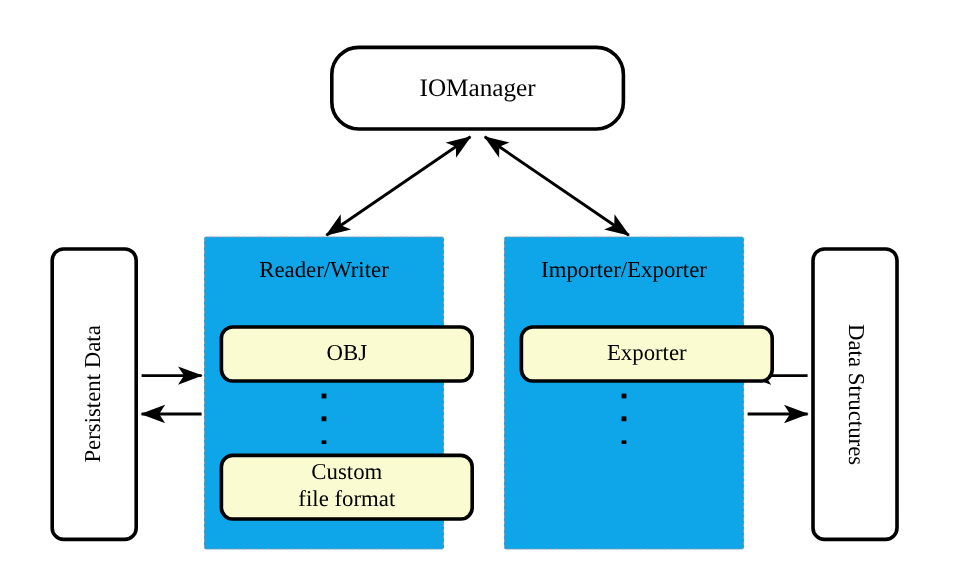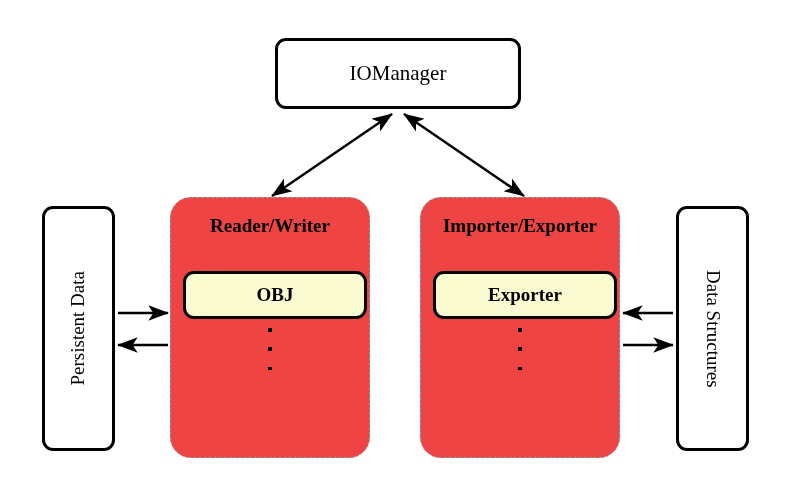--- a/index.html
+++ b/index.html
@@ -28,20 +28,21 @@
     justify-content: center;
     text-align: center;
     line-height: 1.18;
   }
   #io-manager {
     left: 275px;
     top: 38px;
     width: 246px;
     height: 71px;
     font-size: 21px;
+    border-radius: 24px;
   }
   #persistent-data {
     left: 42px;
     top: 206px;
     width: 73px;
     height: 245px;
     font-size: 19px;
   }
   #data-structures {
     left: 676px;
@@ -56,27 +57,26 @@
     white-space: nowrap;
   }
   .vtext-down {
     writing-mode: vertical-rl;
     white-space: nowrap;
   }
   
   .group-panel {
     position: absolute;
     box-sizing: border-box;
-    background: #ef4444;
+    background: #0ea5e9;
     border: 1.6px dashed #9a9a9a;
-    border-radius: 21px;
+    border-radius: 2px;
     top: 197px;
     height: 261px;
     width: 200px;
-    font-weight: bold;
   }
   #panel-readerwriter { left: 170px; }
   #panel-importerexporter { left: 420px; }
   .group-title {
     position: absolute;
     top: 17px;
     left: 0;
     width: 100%;
     text-align: center;
     font-size: 19px;
@@ -89,21 +89,21 @@
     border: 3px solid #000000;
     border-radius: 11px;
     background: #fbfbd2;
     display: flex;
     align-items: center;
     justify-content: center;
     text-align: center;
     font-size: 19px;
     line-height: 1.2;
     left: 12px;
-    width: 184px;
+    width: 212px;
   }
   .leaf-top {
     top: 73px;
     height: 48px;
   }
   .leaf-bottom {
     top: 180px;
     height: 56px;
   }
   .vdots {
@@ -184,20 +184,26 @@
     <div class="leaf-box leaf-top">
       <span>OBJ</span>
     </div>
 
     <div class="vdots">
       <i></i>
         <i></i>
         <i></i>
     </div>
 
+    <div class="leaf-box leaf-bottom">
+      <span>
+        <span>Custom</span><br>
+        <span>file format</span>
+      </span>
+    </div>
   </div>
 
   <div class="group-panel" id="panel-importerexporter">
     <div class="group-title">Importer/Exporter</div>
 
     <div class="leaf-box leaf-top">
       <span>Exporter</span>
     </div>
 
     <div class="vdots">

